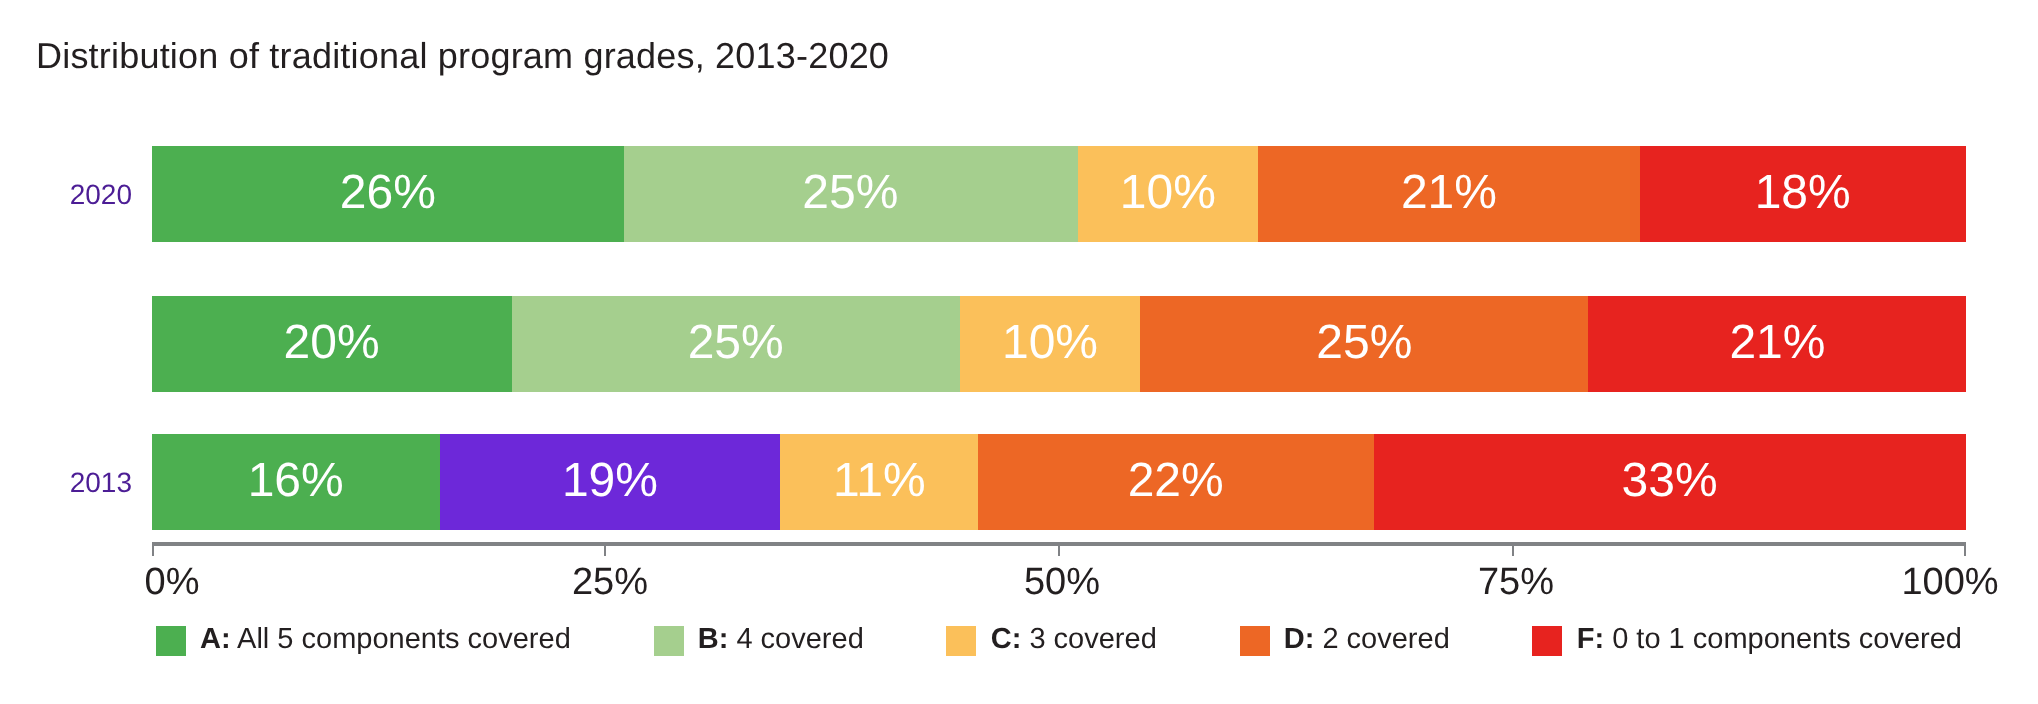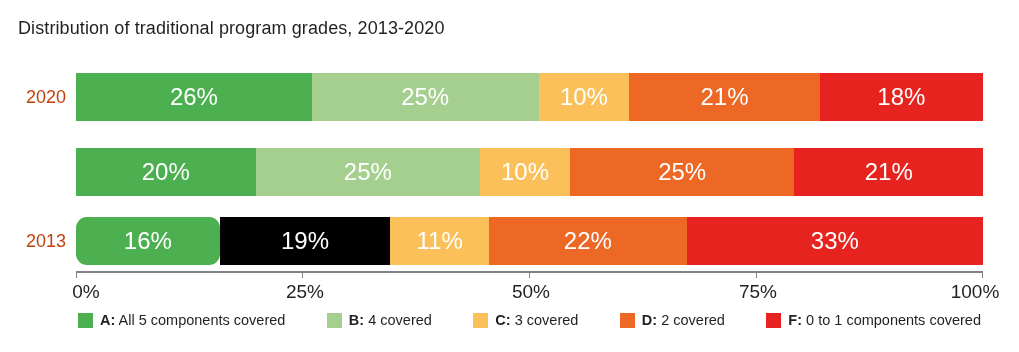--- a/index.html
+++ b/index.html
@@ -66,22 +66,22 @@
     color: #ffffff;
     font-size: 24px;
     font-weight: 400;
     line-height: 1;
     white-space: nowrap;
   }
   .y-label {
     position: absolute;
     right: 100%;
     margin-right: 10px;
-    font-size: 18px;
-    color: #c2410c;
+    font-size: 14px;
+    color: #4c1d95;
     white-space: nowrap;
     height: 48px;
     display: flex;
     align-items: center;
   }
   
   .axis-line {
     position: absolute;
     left: 76px;
     top: 271px;
@@ -179,24 +179,24 @@
         <div class="seg" style="width:25%;background:#ed6725;">
           <span class="seg-label">25%</span>
         </div>
         <div class="seg" style="width:21%;background:#e7231f;">
           <span class="seg-label">21%</span>
         </div>
       </div>
 
       <div class="bar-row r2">
         <div class="y-label">2013</div>
-        <div class="seg" style="width:16%;background:#4caf50;border-radius:11px;">
+        <div class="seg" style="width:16%;background:#4caf50;">
           <span class="seg-label">16%</span>
         </div>
-        <div class="seg" style="width:19%;background:#000000;text-align:center;">
+        <div class="seg" style="width:19%;background:#6d28d9;text-align:center;">
           <span class="seg-label">19%</span>
         </div>
         <div class="seg" style="width:11%;background:#fbc05a;">
           <span class="seg-label">11%</span>
         </div>
         <div class="seg" style="width:22%;background:#ed6725;">
           <span class="seg-label">22%</span>
         </div>
         <div class="seg" style="width:33%;background:#e7231f;">
           <span class="seg-label">33%</span>

